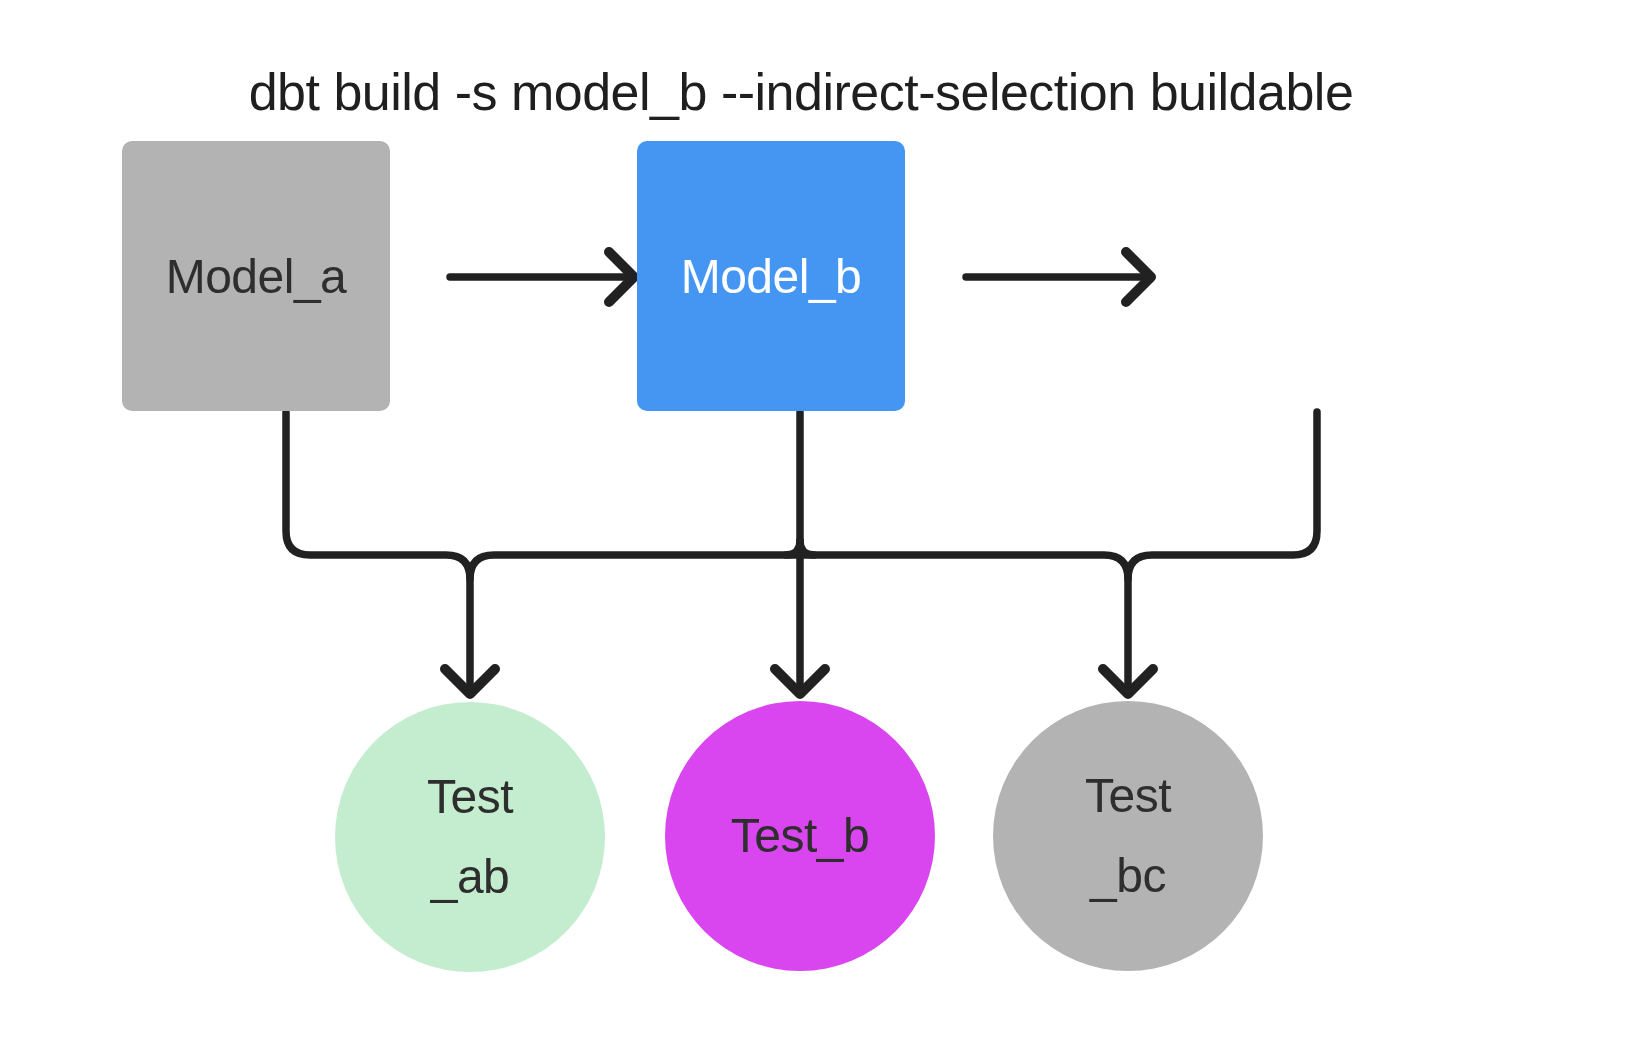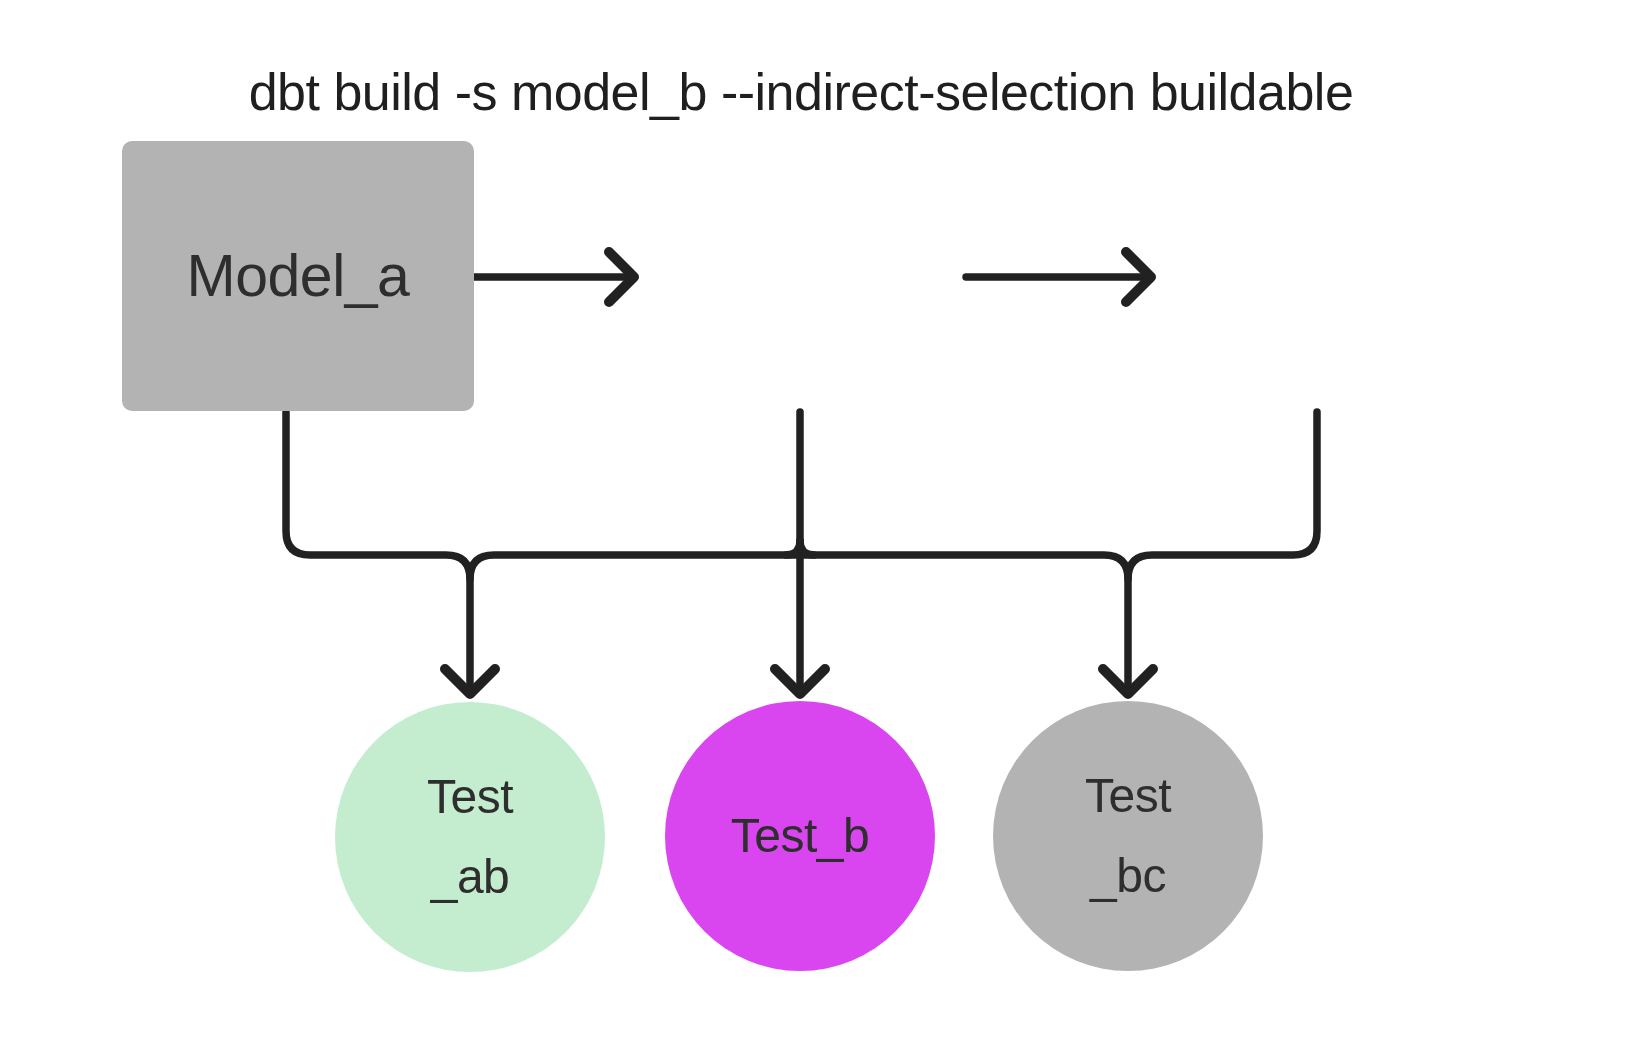--- a/index.html
+++ b/index.html
@@ -38,27 +38,27 @@
   .edges-layer path {
     fill: none;
     stroke: #212121;
     stroke-linecap: round;
     stroke-linejoin: round;
   }
   .edges-layer .shaft { stroke-width: 7.5px; }
   .edges-layer .chevron { stroke-width: 10px; }
   .node-box {
     position: absolute;
-    width: 352px;
+    width: 268px;
     height: 270px;
     border-radius: 10px;
     display: flex;
     align-items: center;
     justify-content: center;
-    font-size: 59px;
+    font-size: 48px;
     font-weight: 500;
     letter-spacing: -0.5px;
   }
   .box-a { left: 122px; top: 141px; background: #b3b3b3; color: #2e2e2e; }
   .box-b { left: 637px; top: 141px; background: #4596f3; color: #ffffff; }
   .box-c { left: 1153px; top: 141px; background: #b3b3b3; color: #2e2e2e; }
   .node-circle {
     position: absolute;
     width: 270px;
     height: 270px;
@@ -107,20 +107,23 @@
 
     <path class="chevron" d="M 445 669 L 470 694 L 495 669"></path>
     <path class="chevron" d="M 775 669 L 800 694 L 825 669"></path>
     <path class="chevron" d="M 1103 669 L 1128 694 L 1153 669"></path>
   </svg>
 
   <div class="node-box box-a">
     <span>Model_a</span>
   </div>
 
+  <div class="node-box box-b">
+    <span>Model_b</span>
+  </div>
 
 
   <div class="node-circle circle-ab">
     <span class="circle-line">Test</span>
     <span class="circle-line">_ab</span>
   </div>
 
   <div class="node-circle circle-b">
     <span class="circle-line">Test_b</span>
   </div>

